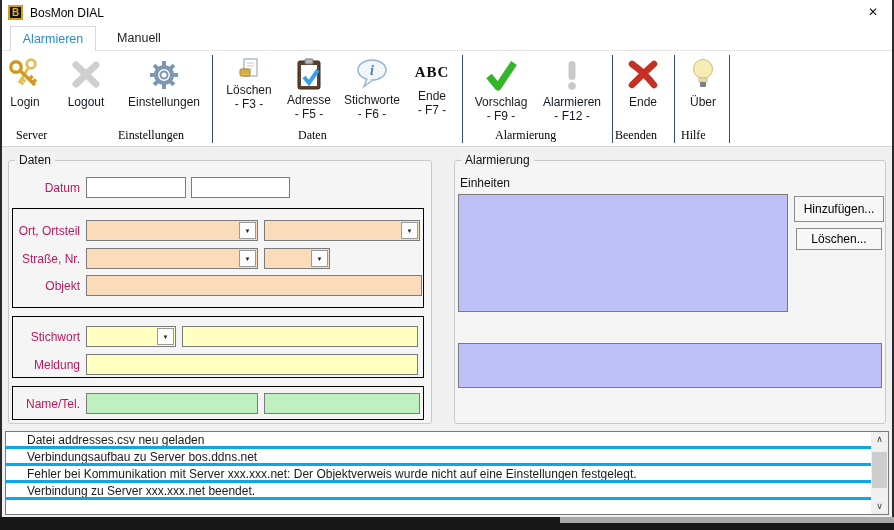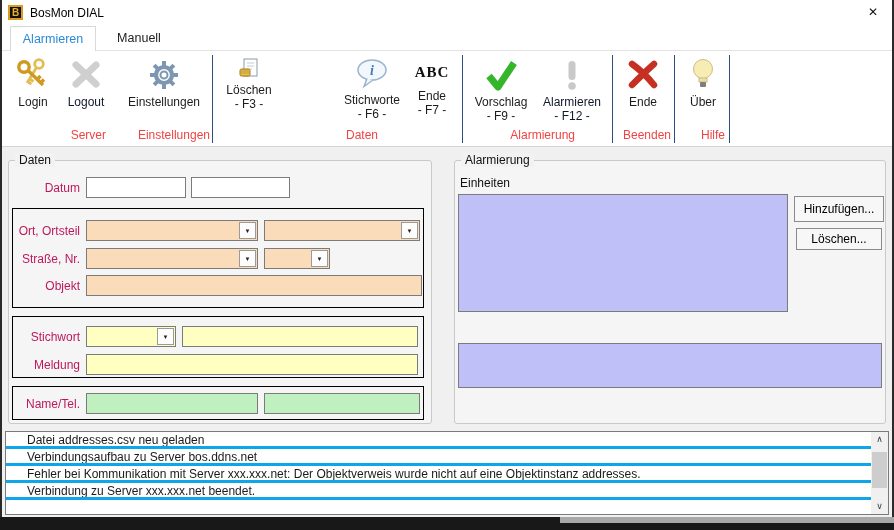--- a/index.html
+++ b/index.html
@@ -20,21 +20,21 @@
   .tab.active { left:8px; width:86px; background:#fff; border:1px solid #d9d9d9; border-bottom:none; color:#2a8ad4; height:26px; }
   .tab.inactive { left:98px; width:78px; color:#222; }
 
   
   .ribbon { position:absolute; left:2px; top:51px; width:890px; height:96px; background:#ffffff; border-bottom:1px solid #d5d5d5; }
   .rsep { position:absolute; top:4px; height:88px; width:1px; background:#2e4d80; }
   .rbtn { position:absolute; top:4px; height:72px; display:flex; flex-direction:column; align-items:center; }
   .ric { height:40px; display:flex; align-items:center; justify-content:center; }
   .rlbl, .rsub { font-size:12px; line-height:14px; color:#1c1c1c; white-space:nowrap; }
   .rbtn.disabled .rlbl, .rbtn.disabled .rsub { color:#0f172a; }
-  .rgrp { position:absolute; top:77px; font-size:12px; color:#ef4444; text-align:right; }
+  .rgrp { position:absolute; top:77px; font-size:12px; color:#000000; text-align:left;font-family:Liberation Serif, serif; }
   .abc { font-family:"Liberation Serif", serif; font-weight:bold; font-size:15px; letter-spacing:1px; color:#111; }
 
   
   .groupbox { position:absolute; background:#f5f5f5; border:1px solid #c9c9c9; border-radius:3px; }
   .gb-title { position:absolute; top:-8px; left:6px; background:#f2f2f2; padding:0 4px; font-size:12px; color:#111; }
   .blackbox { position:absolute; border:1px solid #000; }
   .flabel { position:absolute; font-size:12px; color:#be185d; text-align:right; width:70px; }
   .field { position:absolute; border:1px solid #7b7b7b; height:21px; }
   .white { background:#ffffff; }
   .peach { background:#fadcba; }
@@ -65,21 +65,21 @@
     <div class="closebtn">✕</div>
   </div>
 
   <div class="tabstrip">
     <div class="tab active">Alarmieren</div>
     <div class="tab inactive">Manuell</div>
   </div>
 
   <div class="ribbon">
 
-    <div class="rbtn" style="left:8px;width:46px;text-align:center;">
+    <div class="rbtn" style="left:0;width:46px;text-align:center;">
       <div class="ric">
         <svg width="36" height="36" viewBox="0 0 36 36">
           <g stroke="#e2bc55" stroke-width="2.8" fill="none">
             <circle cx="24" cy="7" r="4.3"></circle>
             <path d="M21.5 10.5 L12 26 M14.5 22 l4 2.5 M12.8 24.8 l3.6 2.3"></path>
           </g>
           <g stroke="#cf9a22" stroke-width="3.4" fill="none">
             <circle cx="9" cy="10" r="5.2"></circle>
             <path d="M13 13.5 L28 28 M22 22.5 l3.5 -3.5 M25.5 26 l3.5 -3.5"></path>
           </g>
@@ -125,20 +125,32 @@
           <rect x="6" y="2" width="13" height="17" fill="#fff" stroke="#8a9aab"></rect>
           <path d="M9 6h7M9 9h7M9 12h5" stroke="#c2ccd6" stroke-width="1"></path>
           <rect x="2" y="12" width="10" height="7" rx="1.5" fill="#e8c050" stroke="#a07818"></rect>
           <path d="M3 14h8M3 16h8" stroke="#c49a2e" stroke-width="1"></path>
         </svg>
       </div>
       <div class="rlbl">Löschen</div>
       <div class="rsub">- F3 -</div>
     </div>
 
+    <div class="rbtn" style="left:278px;width:58px;">
+      <div class="ric" style="height:38px;">
+        <svg width="30" height="34" viewBox="0 0 30 34">
+          <rect x="4" y="4" width="22" height="28" rx="2" fill="#5f4030" stroke="#3a2718"></rect>
+          <rect x="7" y="8" width="16" height="21" fill="#ffffff"></rect>
+          <rect x="11" y="2" width="8" height="5" rx="1" fill="#b8b8b8" stroke="#777"></rect>
+          <path d="M10 20 l5 6 l9 -13" stroke="#3aa0e8" stroke-width="4" fill="none"></path>
+        </svg>
+      </div>
+      <div class="rlbl">Adresse</div>
+      <div class="rsub">- F5 -</div>
+    </div>
 
     <div class="rbtn" style="left:338px;width:64px;">
       <div class="ric" style="height:38px;">
         <svg width="36" height="32" viewBox="0 0 36 32">
           <ellipse cx="18" cy="12" rx="14" ry="10" fill="#f2f7fb" stroke="#9ab4cf" stroke-width="1.5"></ellipse>
           <path d="M13 20.5 l-3 8 l9 -6.5" fill="#f2f7fb" stroke="#9ab4cf" stroke-width="1.5"></path>
           <text x="18" y="17" font-size="14" font-weight="bold" font-style="italic" fill="#4a7ab5" text-anchor="middle" font-family="Liberation Serif, serif">i</text>
         </svg>
       </div>
       <div class="rlbl">Stichworte</div>
@@ -255,21 +267,21 @@
   <div class="plainlabel" style="left:460px;top:176px;">Einheiten</div>
   <div class="field lav" style="left:458px;top:194px;width:330px;height:118px;"></div>
   <div class="btn" style="left:794px;top:196px;width:90px;height:26px;line-height:24px;">Hinzufügen...</div>
   <div class="btn" style="left:796px;top:228px;width:86px;height:22px;line-height:20px;">Löschen...</div>
   <div class="plainlabel" style="left:460px;top:326px;margin-top:43px;">Alarmierungstext</div>
   <div class="field lav" style="left:458px;top:343px;width:424px;height:45px;"></div>
 
   <div class="logbox">
     <div class="logrow">Datei addresses.csv neu geladen</div>
     <div class="logrow">Verbindungsaufbau zu Server bos.ddns.net</div>
-    <div class="logrow">Fehler bei Kommunikation mit Server xxx.xxx.net: Der Objektverweis wurde nicht auf eine Objektinstanz addresses.</div>
+    <div class="logrow">Fehler bei Kommunikation mit Server xxx.xxx.net: Der Objektverweis wurde nicht auf eine Einstellungen festgelegt.</div>
     <div class="logrow">Verbindung zu Server xxx.xxx.net beendet.</div>
     <div class="vscroll">
       <div class="varrow" style="top:0;">∧</div>
       <div class="vthumb" style="top:20px;height:36px;"></div>
       <div class="varrow" style="bottom:0;">∨</div>
     </div>
   </div>
 
   <div class="edge" style="left:0;top:0;width:2px;height:517px;"></div>
   <div class="edge" style="right:0;top:0;width:2px;height:517px;"></div>

